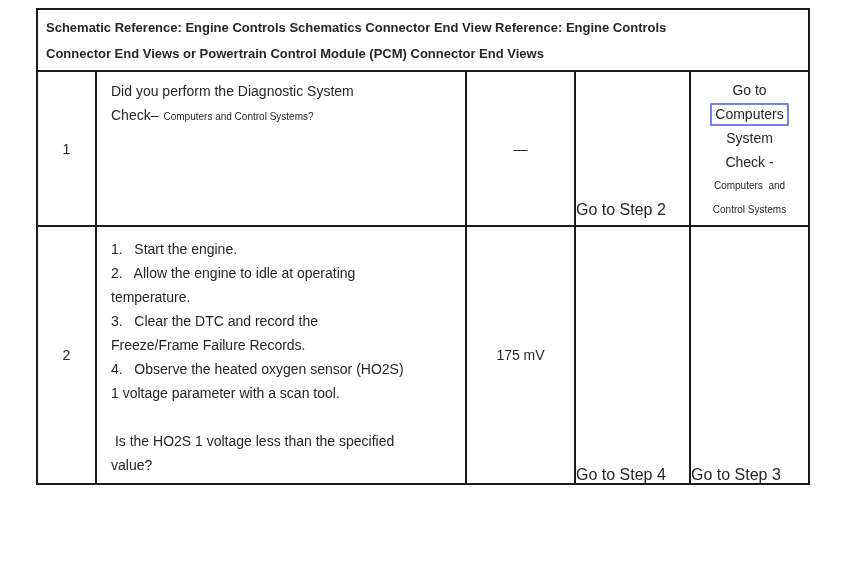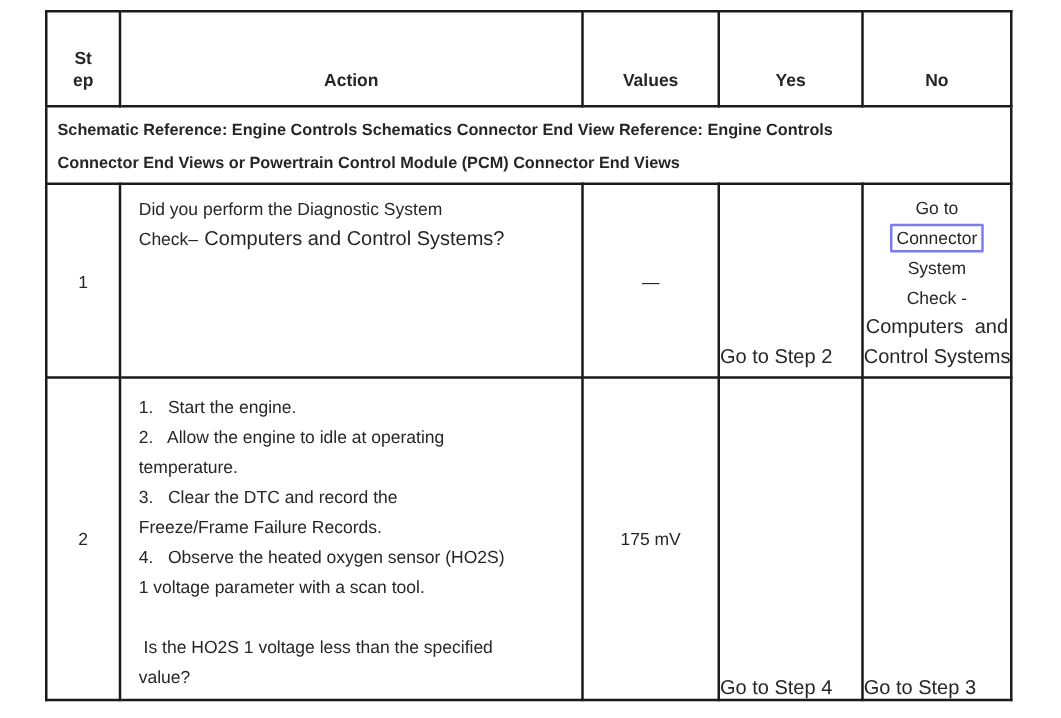--- a/index.html
+++ b/index.html
@@ -48,21 +48,21 @@
     font-size: 14px;
   }
   td.action {
     vertical-align: top;
     padding: 7px 6px 0 14px;
     font-size: 14px;
     border-radius: 22px;
   }
   tr.r2 td.action { padding-top: 10px; }
   .line { line-height: 24px; white-space: pre; }
-  .alt { font-size: 16px; }
+  .alt { font-size: 10px; }
   .alt-gap { margin-left: 5px; }
   td.values {
     text-align: center; vertical-align: middle;
     font-size: 14px;
   }
   td.goto {
     text-align: left; vertical-align: bottom;
     font-size: 16px; line-height: 17px;
   }
   tr.r1 td.goto { padding-bottom: 7px; }
@@ -88,47 +88,39 @@
   <table class="diag">
     <colgroup>
       <col style="width:59px">
       <col style="width:370px">
       <col style="width:109px">
       <col style="width:115px">
       <col style="width:119px">
     </colgroup>
 
     <tbody>
-        <tr class="hdr">
-      <th><span class="pre2">St
-ep</span></th>
-      <th><span>Action</span></th>
-      <th><span>Values</span></th>
-      <th><span>Yes</span></th>
-      <th><span>No</span></th>
-    </tr>
 
     <tr class="schem">
       <td colspan="5">
         <div class="line">Schematic Reference: Engine Controls Schematics Connector End View Reference: Engine Controls</div>
         <div class="line">Connector End Views or Powertrain Control Module (PCM) Connector End Views</div>
       </td>
     </tr>
 
     <tr class="r1">
       <td class="step">1</td>
       <td class="action">
         <div class="line">Did you perform the Diagnostic System</div>
         <div class="line"><span>Check–</span><span class="alt alt-gap">Computers and Control Systems?</span></div>
       </td>
       <td class="values">—</td>
       <td class="goto">Go to Step 2</td>
       <td class="no-cell">
         <div class="line">Go to</div>
-        <div class="line"><span class="boxed">Connector</span></div>
+        <div class="line"><span class="boxed">Computers</span></div>
         <div class="line">System</div>
         <div class="line">Check -</div>
         <div class="alt-lines">
               <div class="line alt">Computers  and</div>
               <div class="line alt">Control Systems</div>
             </div>
       </td>
     </tr>
 
     <tr class="r2">

